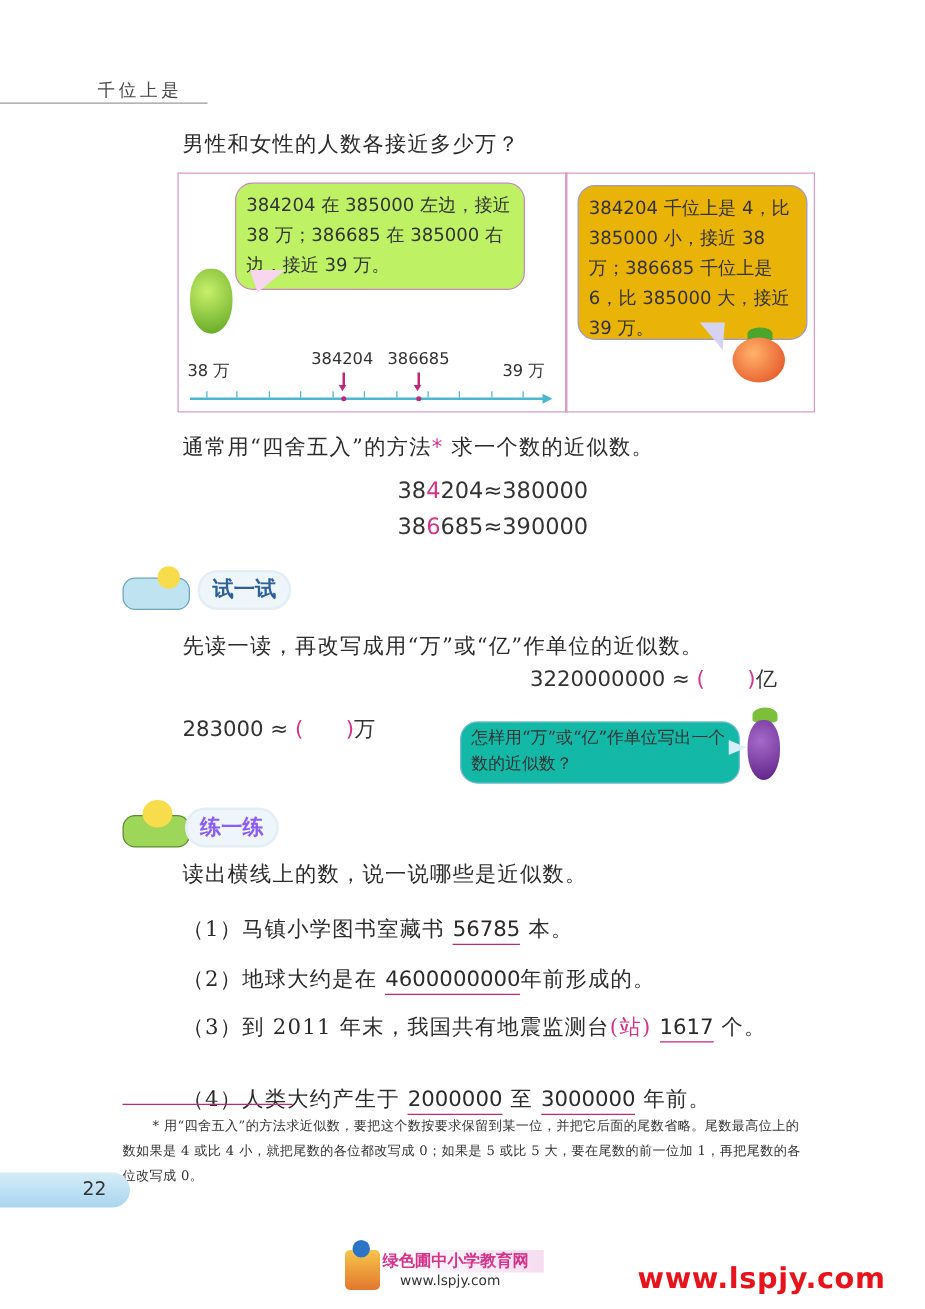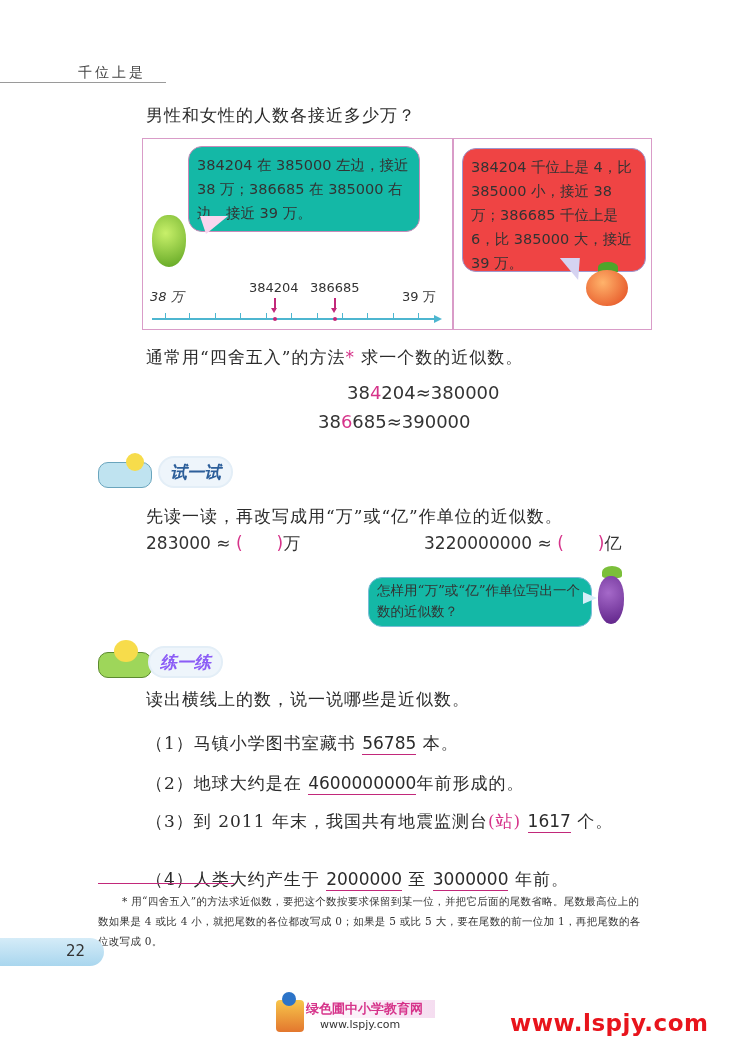--- a/index.html
+++ b/index.html
@@ -7,57 +7,57 @@
     width: 740px; height: 1047px; background: #ffffff; position: relative; overflow: hidden;
     font-family: "DejaVu Serif", "Liberation Serif", serif; color: #2b2b2b;
   }
   .abs { position: absolute; }
   .header-title { left: 78px; top: 64px; font-size: 14px; letter-spacing: 3px; color: #444; }
   .header-rule { left: 0; top: 82px; width: 166px; height: 1px; background: #9a9a9a; }
   .question { left: 146px; top: 104px; font-size: 17px; letter-spacing: 1px; }
   .frame { left: 142px; top: 138px; width: 508px; height: 190px; border: 1.5px solid #d99cc8; }
   .frame-divider { left: 452px; top: 138px; width: 1.5px; height: 192px; background: #d99cc8; }
   .bubble { border-radius: 14px; font-family: "DejaVu Sans", sans-serif; font-size: 14.5px; line-height: 24px; padding: 6px 8px; color: #333; }
-  .bubble-pink { left: 188px; top: 146px; width: 214px; height: 72px; background: #14b8a6; border: 1px solid #c98ab9; }
-  .bubble-lav { left: 462px; top: 148px; width: 166px; height: 110px; background: #ef4444; border: 1px solid #9d97cf; }
+  .bubble-pink { left: 188px; top: 146px; width: 214px; height: 72px; background: #bef264; border: 1px solid #c98ab9; }
+  .bubble-lav { left: 462px; top: 148px; width: 166px; height: 110px; background: #eab308; border: 1px solid #9d97cf; }
   .tail-pink { left: 200px; top: 216px; width: 0; height: 0; border-left: 6px solid transparent; border-right: 22px solid transparent; border-top: 18px solid #f9d6ef; }
   .tail-lav { left: 565px; top: 258px; width: 0; height: 0; border-left: 8px solid transparent; border-right: 12px solid transparent; border-top: 22px solid #d5d3f1; transform: skewX(25deg); }
   .char { border-radius: 50%; }
   .pepper { left: 152px; top: 215px; width: 34px; height: 52px; background: radial-gradient(circle at 40% 35%, #c8f06a, #5aa11e); border-radius: 45% 45% 50% 50%; }
   .tomato { left: 586px; top: 270px; width: 42px; height: 36px; background: radial-gradient(circle at 40% 35%, #ffb36b, #e2471d); }
   .tomato-leaf { left: 598px; top: 262px; width: 20px; height: 10px; background: #4ca52b; border-radius: 50% 50% 0 0; }
   .nl-label { font-family: "DejaVu Sans", sans-serif; font-size: 13px; color: #333; }
-  .nl-38 { left: 150px; top: 288px; font-style: italic; }
+  .nl-38 { left: 150px; top: 288px; }
   .nl-39 { left: 402px; top: 288px; }
   .nl-a { left: 249px; top: 280px; }
   .nl-b { left: 310px; top: 280px; }
   .arrow-down { width: 1.5px; height: 12px; background: #c2287a; }
   .arrow-down::after { content: ""; position: absolute; left: -3px; top: 10px; border-left: 3.5px solid transparent; border-right: 3.5px solid transparent; border-top: 5px solid #c2287a; }
   .axis { left: 152px; top: 318px; width: 284px; height: 1.5px; background: #4db6d0; }
   .axis-head { left: 434px; top: 315px; width: 0; height: 0; border-top: 4px solid transparent; border-bottom: 4px solid transparent; border-left: 8px solid #4db6d0; }
   .tick { width: 1px; height: 5px; background: #4db6d0; top: 313px; }
   .dot { width: 4px; height: 4px; border-radius: 50%; background: #c2287a; top: 317px; }
   .para { font-size: 17px; letter-spacing: 1px; }
   .p-rule { left: 146px; top: 346px; }
   .star { color: #d6338a; font-family: "DejaVu Sans", sans-serif; }
   .eq { font-family: "DejaVu Sans", sans-serif; font-size: 18px; color: #333; }
-  .eq1 { left: 318px; top: 382px; margin-left: 29px; }
+  .eq1 { left: 318px; top: 382px; }
   .eq2 { left: 318px; top: 411px; }
   .hl { color: #d6338a; }
   .sec-icon { width: 52px; height: 24px; border-radius: 10px; }
   .car { left: 98px; top: 462px; background: #bfe3f0; border: 1px solid #6aa5bd; }
   .car-head { left: 126px; top: 453px; width: 18px; height: 18px; background: #f7dc4b; border-radius: 50%; }
   .bike { left: 98px; top: 652px; background: #9ed65a; border: 1px solid #5c8a2f; }
   .bike-head { left: 114px; top: 640px; width: 24px; height: 22px; background: #f7dc4b; border-radius: 50%; }
-  .sec-badge { height: 28px; padding: 0 10px; border-radius: 14px; font-family: "DejaVu Sans", sans-serif; font-size: 17px; font-weight: bold; line-height: 28px; background: #eef5fb; box-shadow: 0 0 0 2px #e3eef7; font-style: italic; }
+  .sec-badge { height: 28px; padding: 0 10px; border-radius: 14px; font-family: "DejaVu Sans", sans-serif; font-size: 17px; font-weight: bold; line-height: 28px; background: #eef5fb; box-shadow: 0 0 0 2px #e3eef7; }
   .sec-try { left: 160px; top: 458px; color: #2d5f9a; }
   .sec-practice { left: 150px; top: 648px; color: #8b5cf6; }
   .p-try { left: 146px; top: 505px; }
   .try-row { font-family: "DejaVu Sans", sans-serif; font-size: 17px; color: #333; top: 532px; }
-  .try-a { left: 146px; }
+  .try-a { left: 146px; margin-top: 40px; }
   .try-b { left: 424px; }
   .paren { color: #d6338a; }
   .bubble-blue { left: 368px; top: 577px; width: 206px; height: 44px; background: #14b8a6; border: 1px solid #7bbcd6; border-radius: 14px; font-size: 13.5px; line-height: 21px; padding: 2px 8px; color: #333; font-family: "DejaVu Serif", serif; }
   .tail-blue { left: 583px; top: 592px; width: 0; height: 0; border-top: 6px solid transparent; border-bottom: 6px solid transparent; border-left: 14px solid #d6eef8; }
   .eggplant { left: 598px; top: 576px; width: 26px; height: 48px; background: radial-gradient(circle at 40% 35%, #a569c9, #5b1f85); border-radius: 45% 45% 50% 50%; }
   .eggplant-cap { left: 602px; top: 566px; width: 20px; height: 12px; background: #7bbf3a; border-radius: 50% 50% 20% 20%; }
   .p-read { left: 146px; top: 688px; }
   .item { font-size: 17px; letter-spacing: 1px; left: 146px; }
   .item1 { top: 732px; }
   .item2 { top: 772px; }

